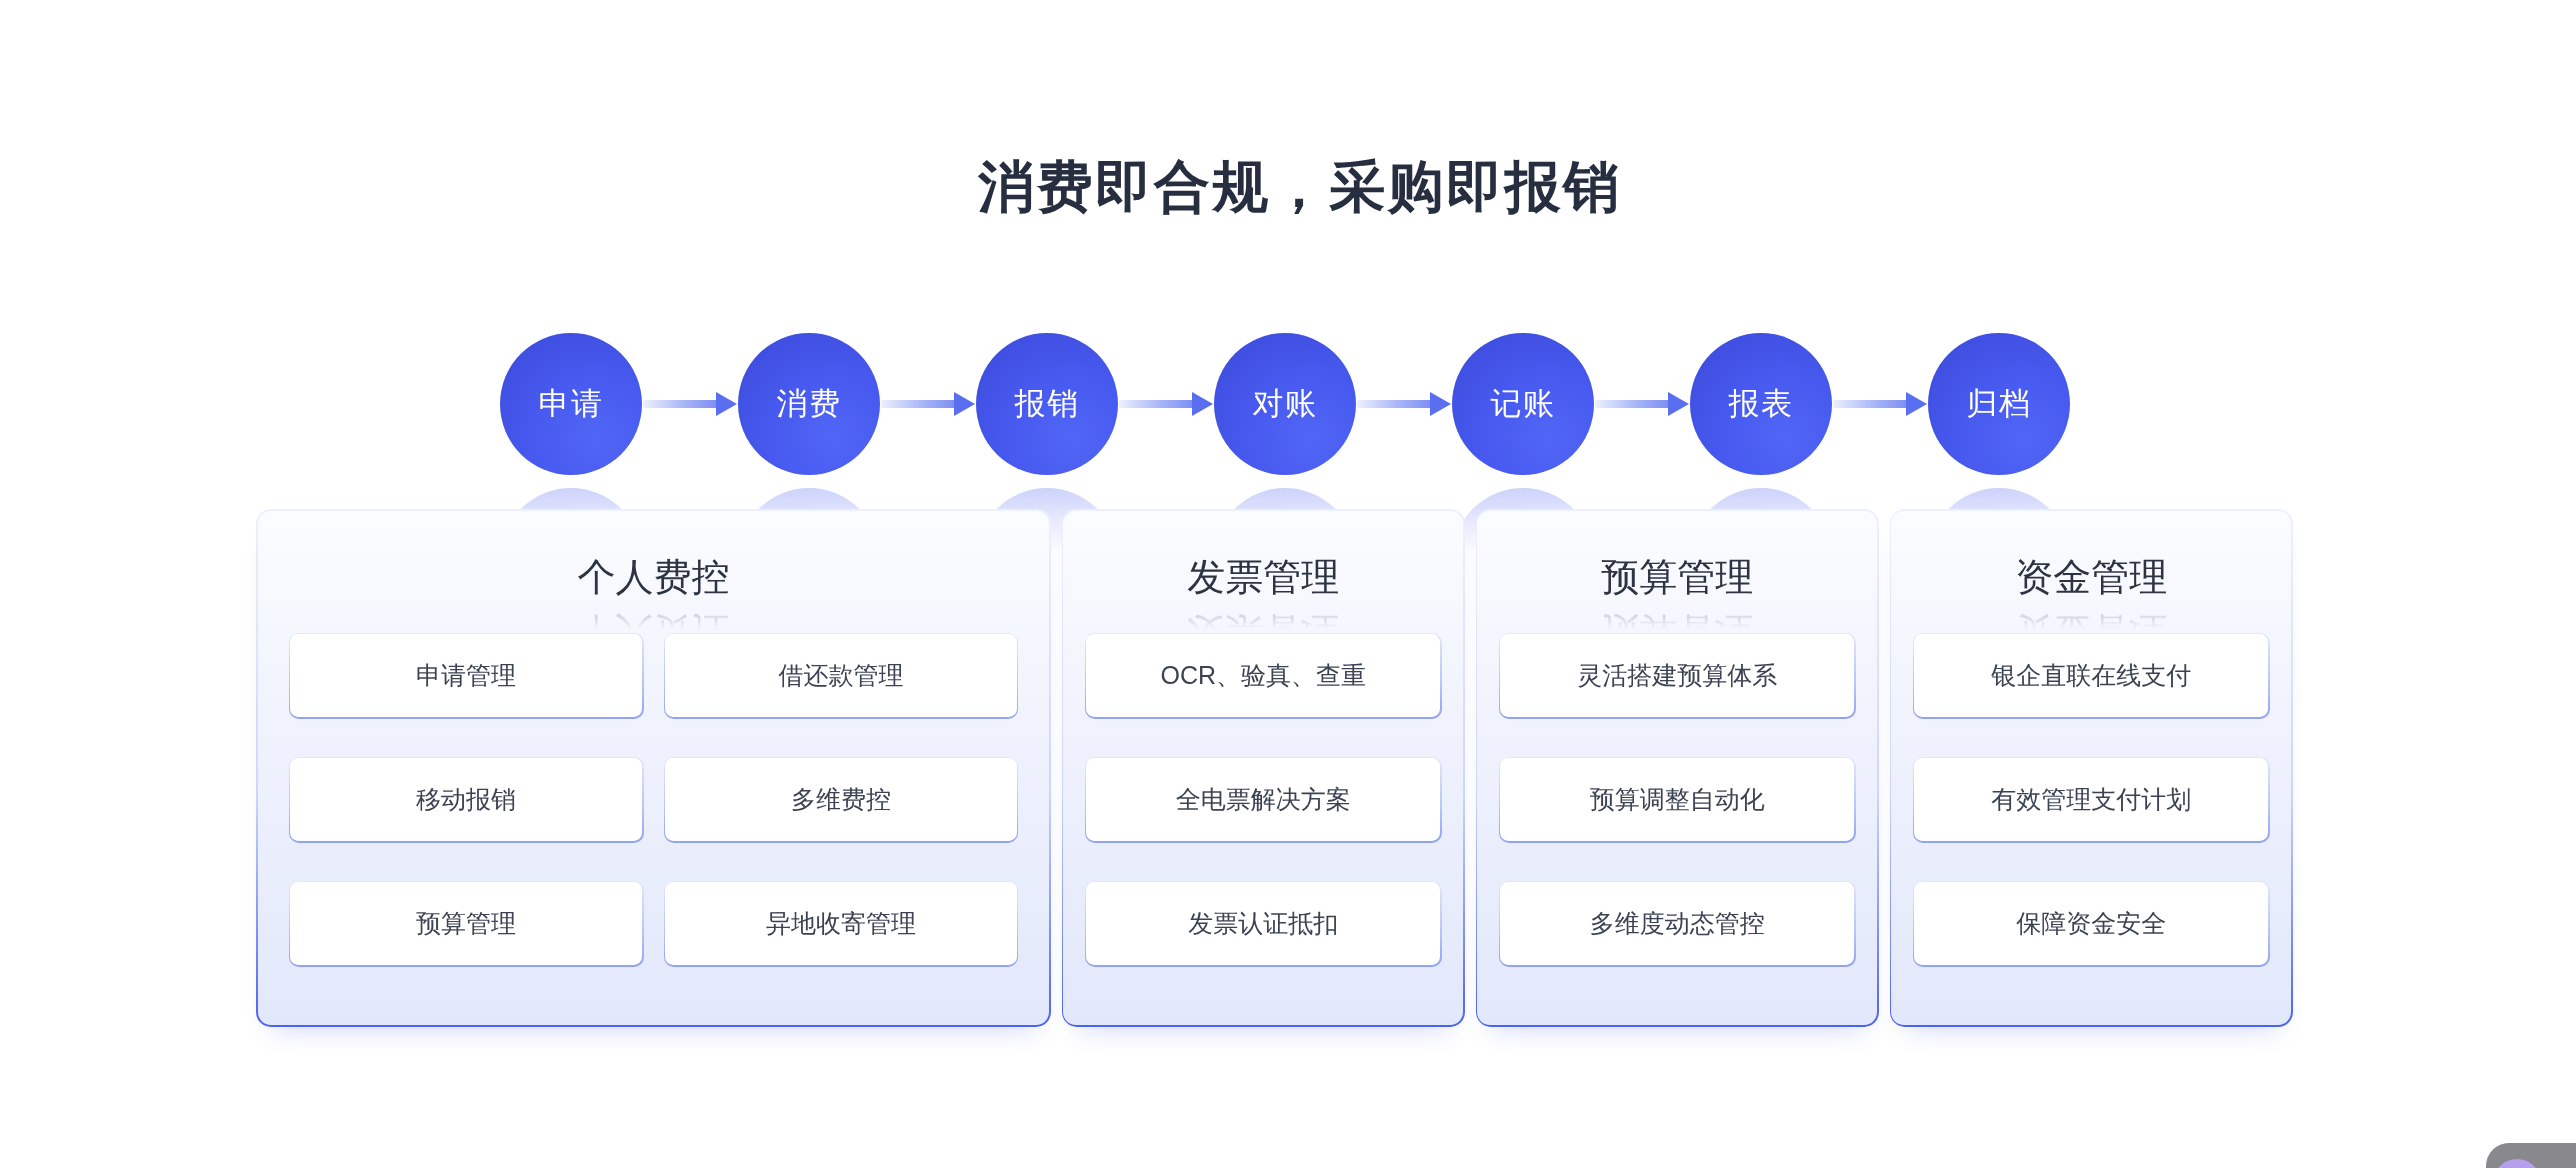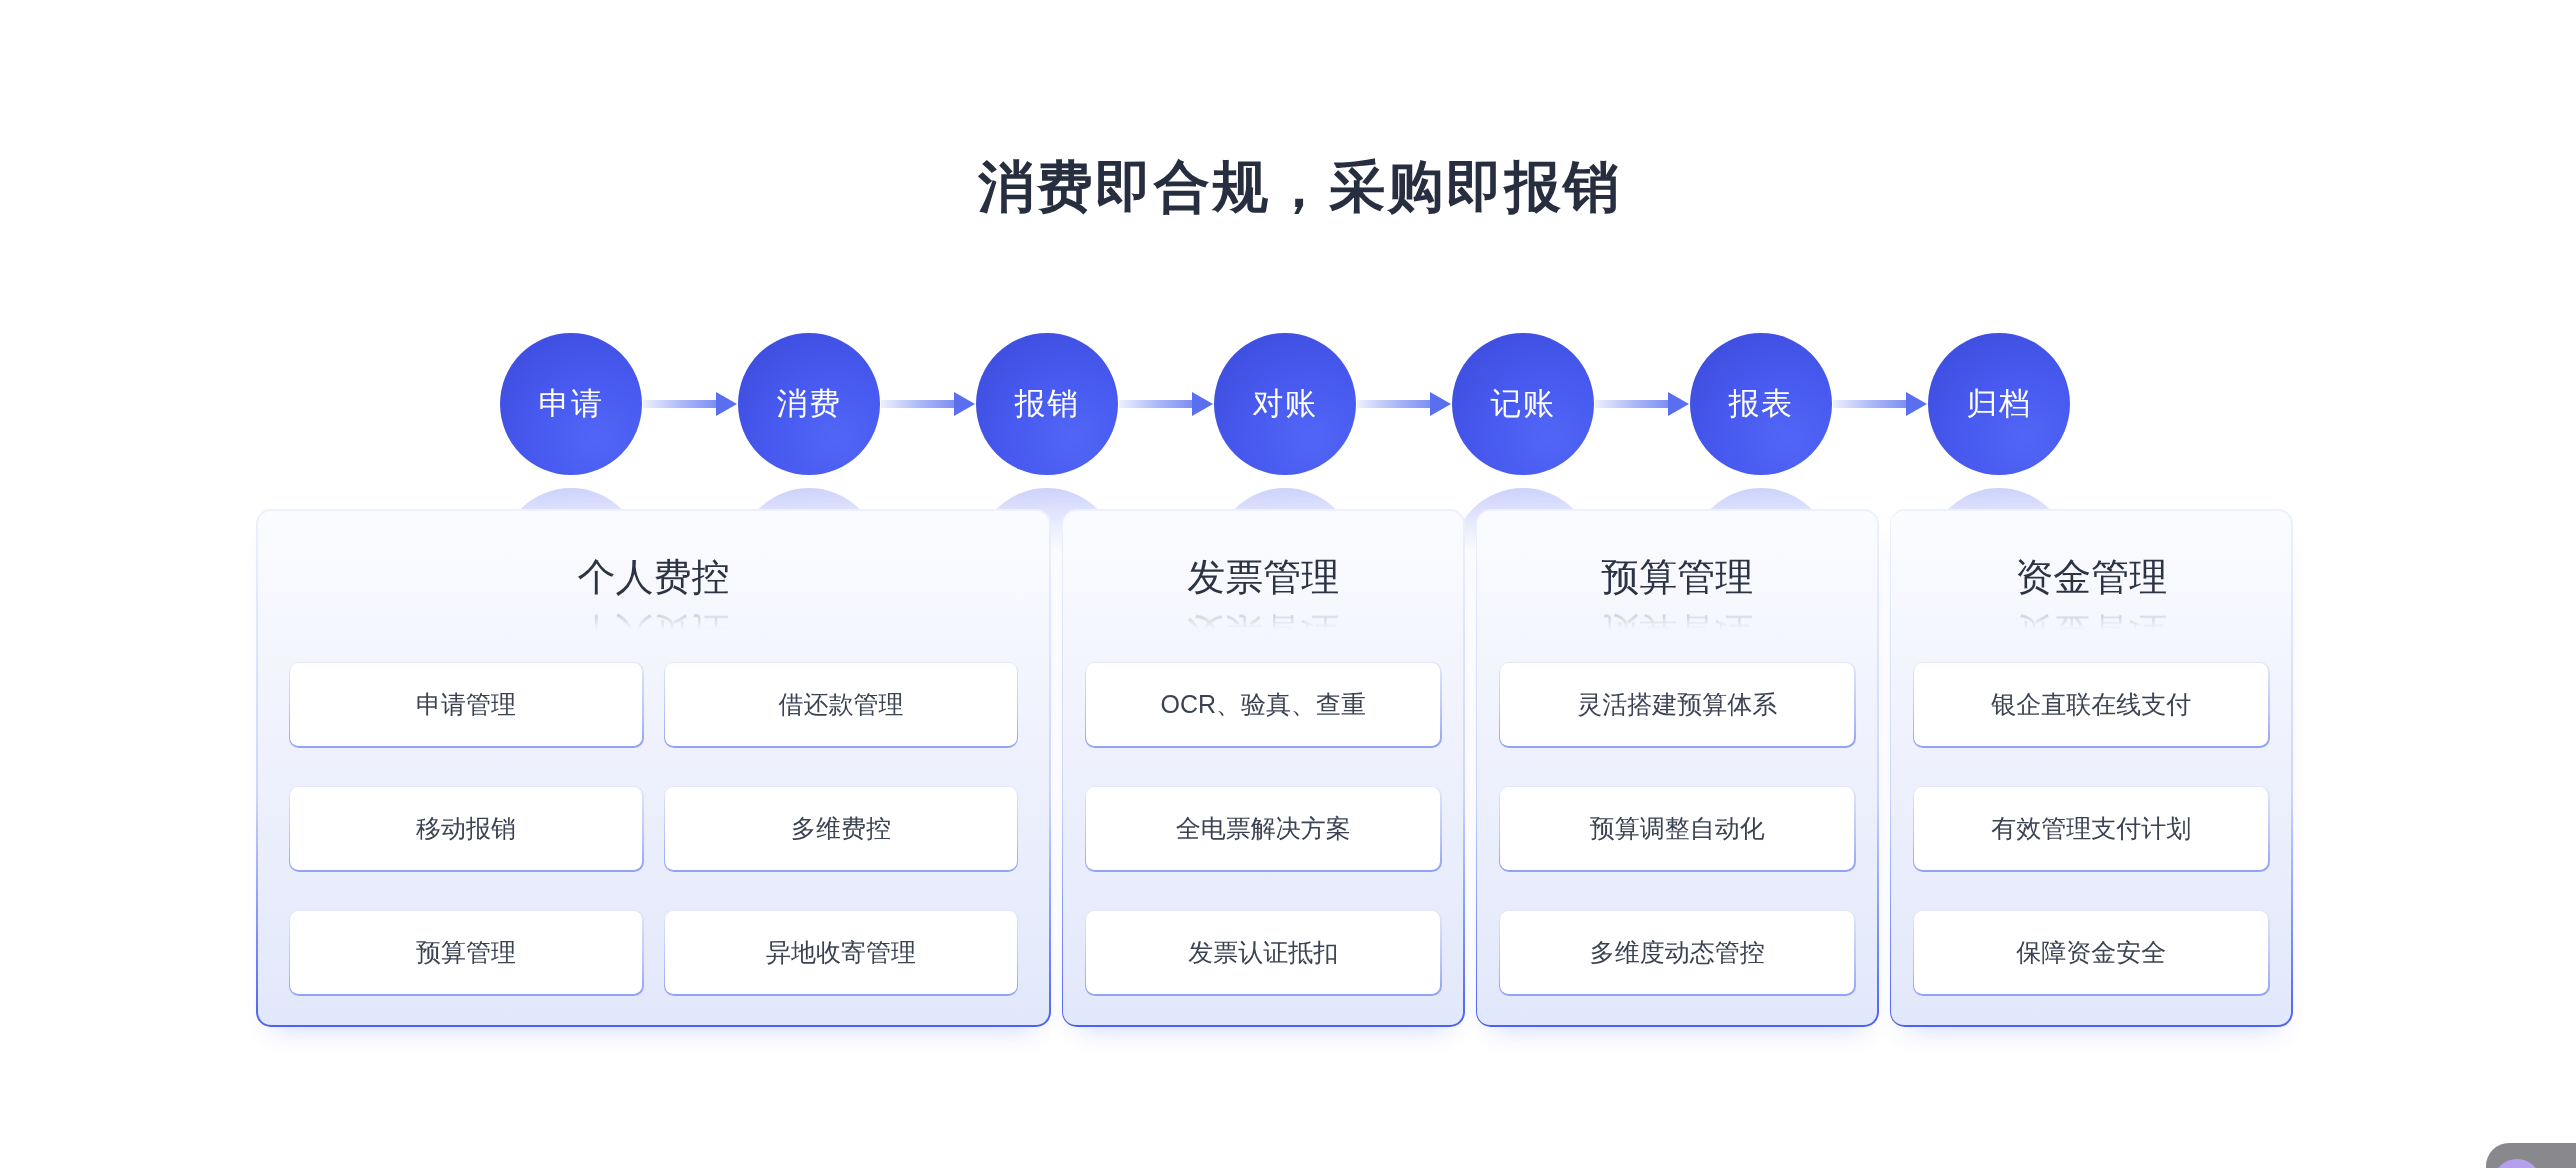--- a/index.html
+++ b/index.html
@@ -87,21 +87,21 @@
   }
   .card-title {
     margin: 41px 0 0;
     text-align: center;
     font-size: 38px;
     font-weight: 500;
     color: #2c3444;
     -webkit-box-reflect: below 3.3px linear-gradient(to bottom, rgba(0,0,0,0) 55%, rgba(0,0,0,0.30) 100%);
   }
   .card-items {
-    margin-top: 59px;
+    margin-top: 30px;
     padding: 0 21.4px;
     display: grid;
     grid-auto-rows: 86px;
     row-gap: 38px;
   }
   .card.wide .card-items {
     grid-template-columns: 1fr 1fr;
     column-gap: 20px;
     padding: 0 31px;
   }

